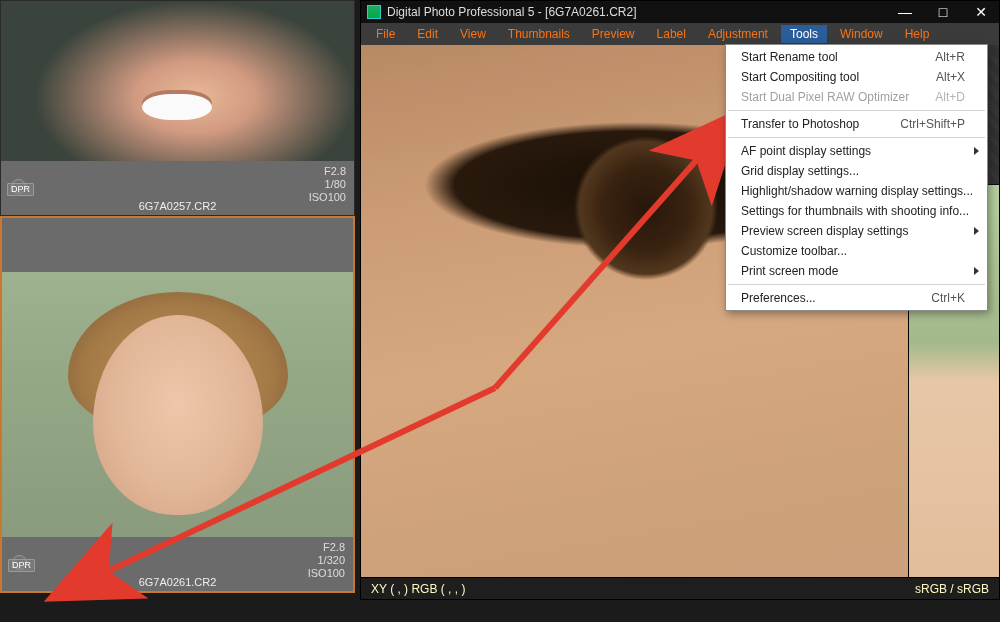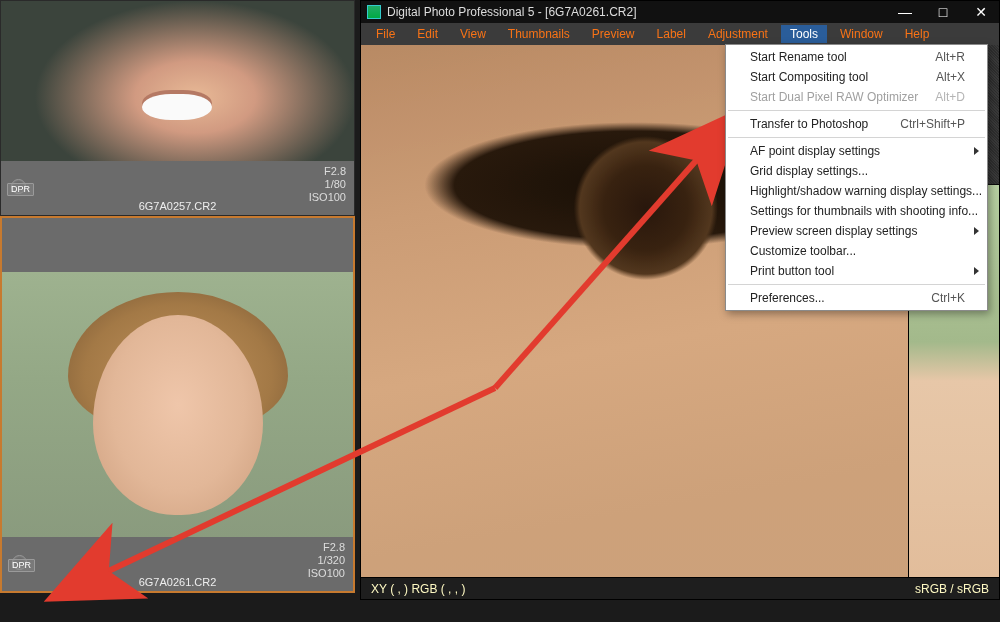--- a/index.html
+++ b/index.html
@@ -230,21 +230,21 @@
     border: 1px solid #8a8a8a;
     box-shadow: 2px 3px 8px rgba(0,0,0,.35);
     font-size: 12px;
     z-index: 50;
     padding: 2px 0;
   }
   .dd-item {
     display: flex;
     align-items: center;
     justify-content: space-between;
-    padding: 3px 22px 3px 24px;
+    padding: 3px 22px 3px 15px;
     position: relative;
     white-space: nowrap;
   }
   .dd-item.disabled { color: #a0a0a0; }
   .dd-sep { height:1px; background:#d4d4d4; margin: 3px 2px; }
   .dd-sub::after {
     content:"";
     position:absolute; right:8px; top:50%; transform:translateY(-50%);
     border-left:5px solid #333; border-top:4px solid transparent; border-bottom:4px solid transparent;
   }
@@ -367,21 +367,21 @@
   <div class="dd-item">
     <span>Settings for thumbnails with shooting info...</span>
   </div>
   <div class="dd-item dd-sub">
     <span>Preview screen display settings</span>
   </div>
   <div class="dd-item">
     <span>Customize toolbar...</span>
   </div>
   <div class="dd-item dd-sub">
-    <span>Print button tool</span>
+    <span>Print screen mode</span>
   </div>
   <div class="dd-sep"></div>
   <div class="dd-item">
     <span>Preferences...</span>
     <span class="shortcut">Ctrl+K</span>
   </div>
 </div>
 
 <svg class="arrow-svg" viewBox="0 0 1000 622">
   <defs>

